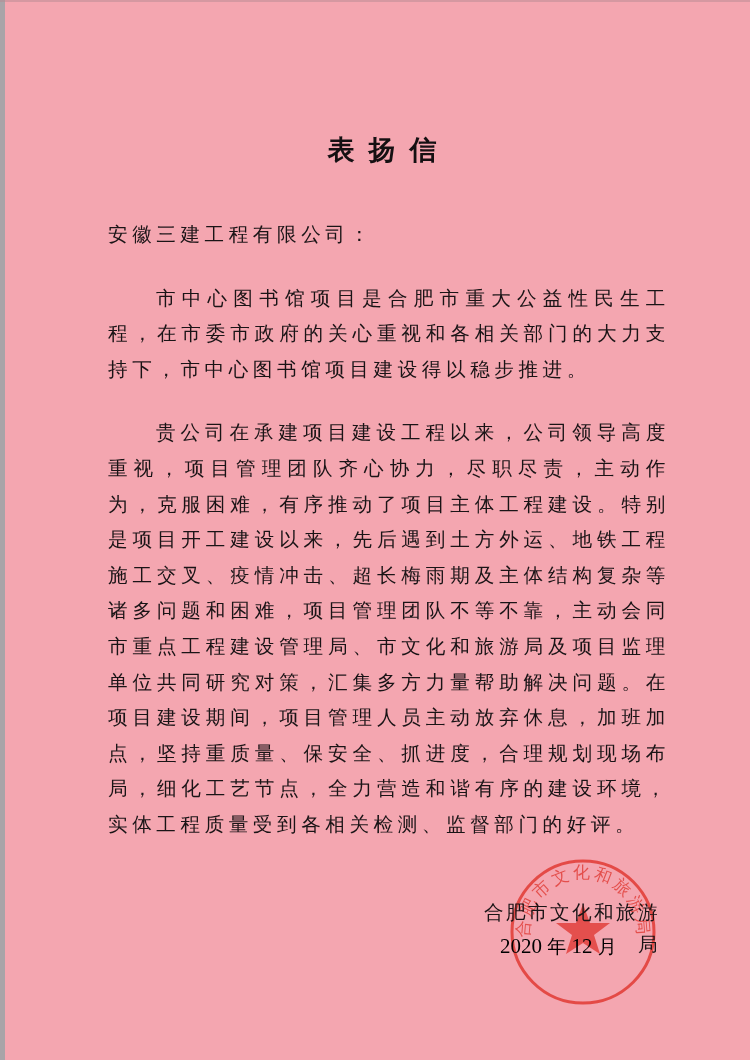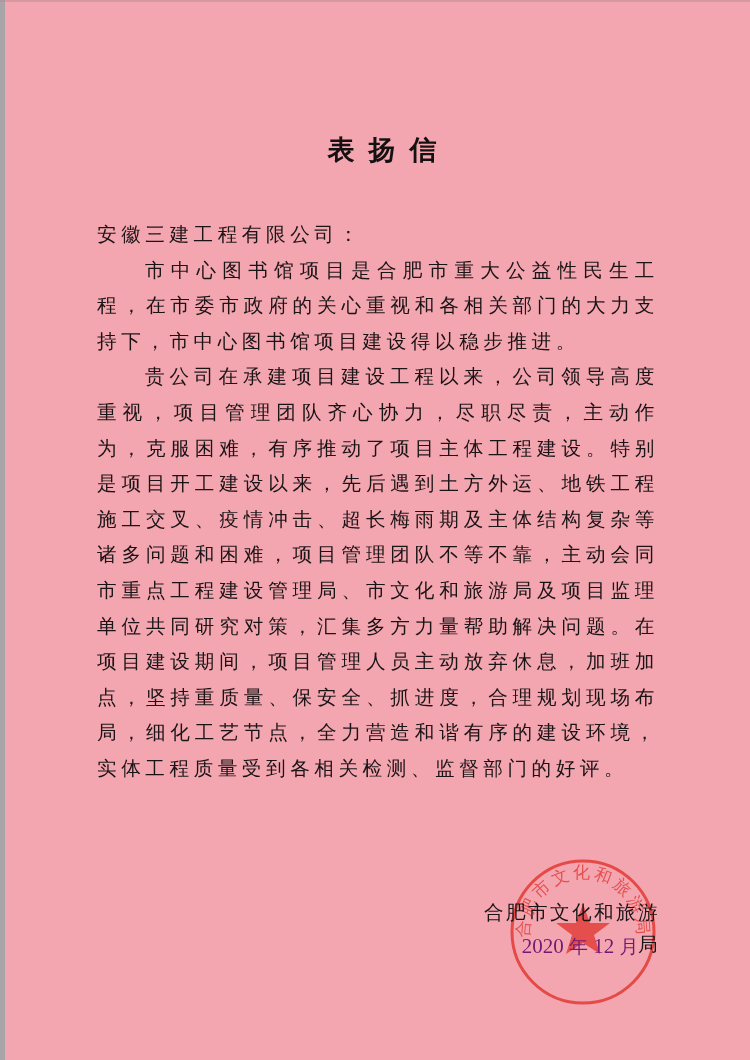--- a/index.html
+++ b/index.html
@@ -41,35 +41,36 @@
       text-align: center;
       font-size: 27px;
       font-weight: bold;
       letter-spacing: 14px;
       padding-left: 14px;
       line-height: 36px;
       color: #151012;
     }
     .body-text {
       position: absolute;
-      left: 97px;
+      left: 108px;
       top: 217px;
       width: 562px;
       font-size: 19.6px;
       line-height: 35.6px;
       letter-spacing: 4.55px;
       color: #1a1416;
     }
     .body-text p {
       margin: 0;
       text-align: justify;
       text-align-last: left;
     }
     .body-text p.indent {
       text-indent: 48px;
+      margin-top: 28px;
     }
     .stamp {
       position: absolute;
       left: 508px;
       top: 857px;
       width: 150px;
       height: 150px;
       pointer-events: none;
     }
     .signature {
@@ -81,25 +82,25 @@
       font-size: 19.6px;
       letter-spacing: 2.4px;
       line-height: 32px;
       color: #1a1416;
     }
     .date {
       position: absolute;
       left: 500px;
       top: 930px;
       width: 160px;
-      text-align: center;
+      text-align: left;
       font-family: "Liberation Serif", serif;
       font-size: 21px;
       line-height: 32px;
-      color: #701a75;
+      color: #000000;
     }
     .date .cjk {
       font-family: "DejaVu Sans", sans-serif;
       font-size: 19px;
     }
   </style>
 </head>
 <body>
 
 <div class="page"></div>

